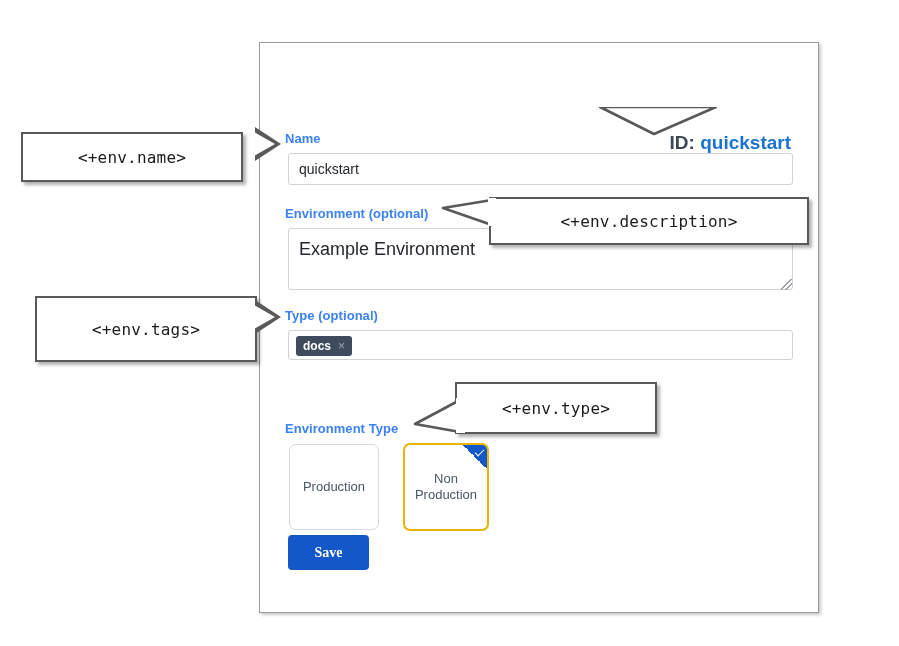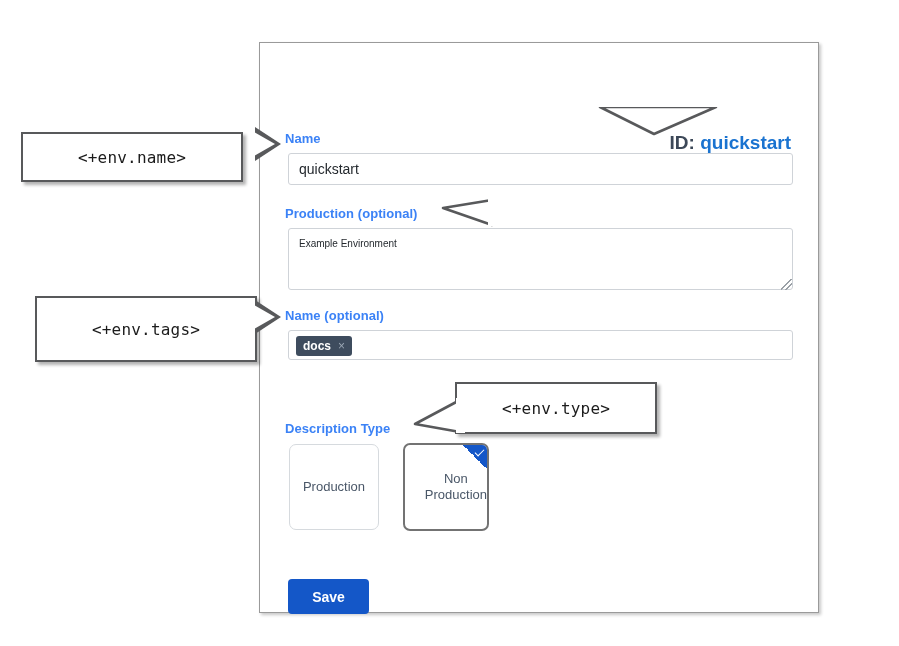--- a/index.html
+++ b/index.html
@@ -40,21 +40,21 @@
   
   .txtinput{
     position:absolute;box-sizing:border-box;
     background:#fff;border:1px solid #cfd3d8;border-radius:3px;
     font-family:"Liberation Sans",sans-serif;font-size:14px;color:#24292e;
     padding:0 10px;outline:none;
   }
   .txtarea{
     position:absolute;box-sizing:border-box;
     background:#fff;border:1px solid #cfd3d8;border-radius:3px;
-    font-family:"Liberation Sans",sans-serif;font-size:10px;color:#24292e;
+    font-family:"Liberation Sans",sans-serif;font-size:18px;color:#24292e;
     padding:8px 10px;outline:none;resize:none;overflow:hidden;line-height:1.35;
   }
   .resize-grip{
     position:absolute;width:11px;height:11px;pointer-events:none;
     background:
       linear-gradient(135deg,transparent 0 42%,#9aa0a6 42% 52%,transparent 52% 100%),
       linear-gradient(135deg,transparent 0 66%,#9aa0a6 66% 76%,transparent 76% 100%);
   }
 
   
@@ -70,21 +70,21 @@
   .chip-label{font-size:12px;font-weight:bold;color:#ffffff;line-height:1;}
   .chip-x{font-size:12px;color:#9aa6b4;line-height:1;cursor:pointer;}
 
   
   .card{
     position:absolute;box-sizing:border-box;
     background:#fff;border:1px solid #d6dade;border-radius:7px;
     display:flex;align-items:center;justify-content:center;
     text-align:center;font-size:13px;color:#4a5768;line-height:1.25;
   }
-  .card.selected{border:2px solid #737373;overflow:hidden;justify-content:flex-end;}
+  .card.selected{border:2px solid #eab308;overflow:hidden;}
   .card-corner{
     position:absolute;right:-1px;top:-1px;width:26px;height:26px;
     background:linear-gradient(225deg,#1457c8 0 50%,transparent 50% 100%);
   }
   .card-corner:after{
     content:"";position:absolute;right:4px;top:5px;
     width:8px;height:4px;border-left:1.6px solid #fff;border-bottom:1.6px solid #fff;
     transform:rotate(-45deg);
   }
 
@@ -129,62 +129,65 @@
 
     <div class="fld-label" style="left:25px;top:88px;">Name</div>
 
     <div class="id-line">
       <span>ID:</span>
       <span class="id-val">quickstart</span>
     </div>
 
     <input class="txtinput" style="left: 28px; top: 110px; width: 505px; height: 32px;" value="quickstart">
 
-    <div class="fld-label" style="left:25px;top:163px;">Production (optional)</div>
+    <div class="fld-label" style="left:25px;top:163px;">Environment (optional)</div>
 
     <textarea class="txtarea" style="left: 28px; top: 185px; width: 505px; height: 62px;">Example Environment</textarea>
     <div class="resize-grip" style="left:521px;top:236px;"></div>
 
-    <div class="fld-label" style="left:25px;top:265px;">Name (optional)</div>
+    <div class="fld-label" style="left:25px;top:265px;">Type (optional)</div>
 
     <div class="tagbox" style="left:28px;top:287px;width:505px;height:30px;text-align:center;">
       <div class="chip">
         <span class="chip-label">docs</span>
         <span class="chip-x">×</span>
       </div>
     </div>
 
-    <div class="fld-label" style="left:25px;top:378px;">Description Type</div>
+    <div class="fld-label" style="left:25px;top:378px;">Environment Type</div>
 
     <div class="card" style="left:29px;top:401px;width:90px;height:86px;">
       <span>Production</span>
     </div>
 
     <div class="card selected" style="left:143px;top:400px;width:86px;height:88px;">
       <span>
         <span>Non</span><br>
         <span>Production</span>
       </span>
       <span class="card-corner"></span>
     </div>
 
-    <button class="save-btn" style="left:28px;top:536px;">Save</button>
+    <button class="save-btn" style="left:28px;top:492px;font-family:Liberation Serif, serif;">Save</button>
   </div>
 
   <div class="callout" style="left:21px;top:116px;width:222px;height:50px;margin-top:16px;">
     <span>&lt;+env.name&gt;</span>
   </div>
   <div class="tail tail-r-dark" style="left:255px;top:127px;"></div>
   <div class="tail-fill tail-r-fill" style="left:254px;top:132px;"></div>
 
   <svg style="position:absolute;left:596px;top:104px;width:130px;height:34px;overflow:visible;">
     <polygon points="4,3 120,3 58,30" fill="#ffffff" stroke="#58595b" stroke-width="2.6" stroke-linejoin="round"></polygon>
     <rect x="2" y="-3" width="122" height="6" fill="#ffffff"></rect>
   </svg>
 
+  <div class="callout" style="left:489px;top:197px;width:320px;height:48px;">
+    <span>&lt;+env.description&gt;</span>
+  </div>
   <svg style="position:absolute;left:440px;top:197px;width:56px;height:32px;overflow:visible;">
     <polygon points="52,3 52,28 3,11" fill="#ffffff" stroke="#58595b" stroke-width="2.6" stroke-linejoin="round"></polygon>
     <rect x="48" y="1" width="8" height="28" fill="#ffffff"></rect>
   </svg>
 
   <div class="callout" style="left:35px;top:296px;width:222px;height:66px;">
     <span>&lt;+env.tags&gt;</span>
   </div>
   <div class="tail tail-r-dark" style="left:255px;top:300px;"></div>
   <div class="tail-fill tail-r-fill" style="left:254px;top:305px;"></div>

